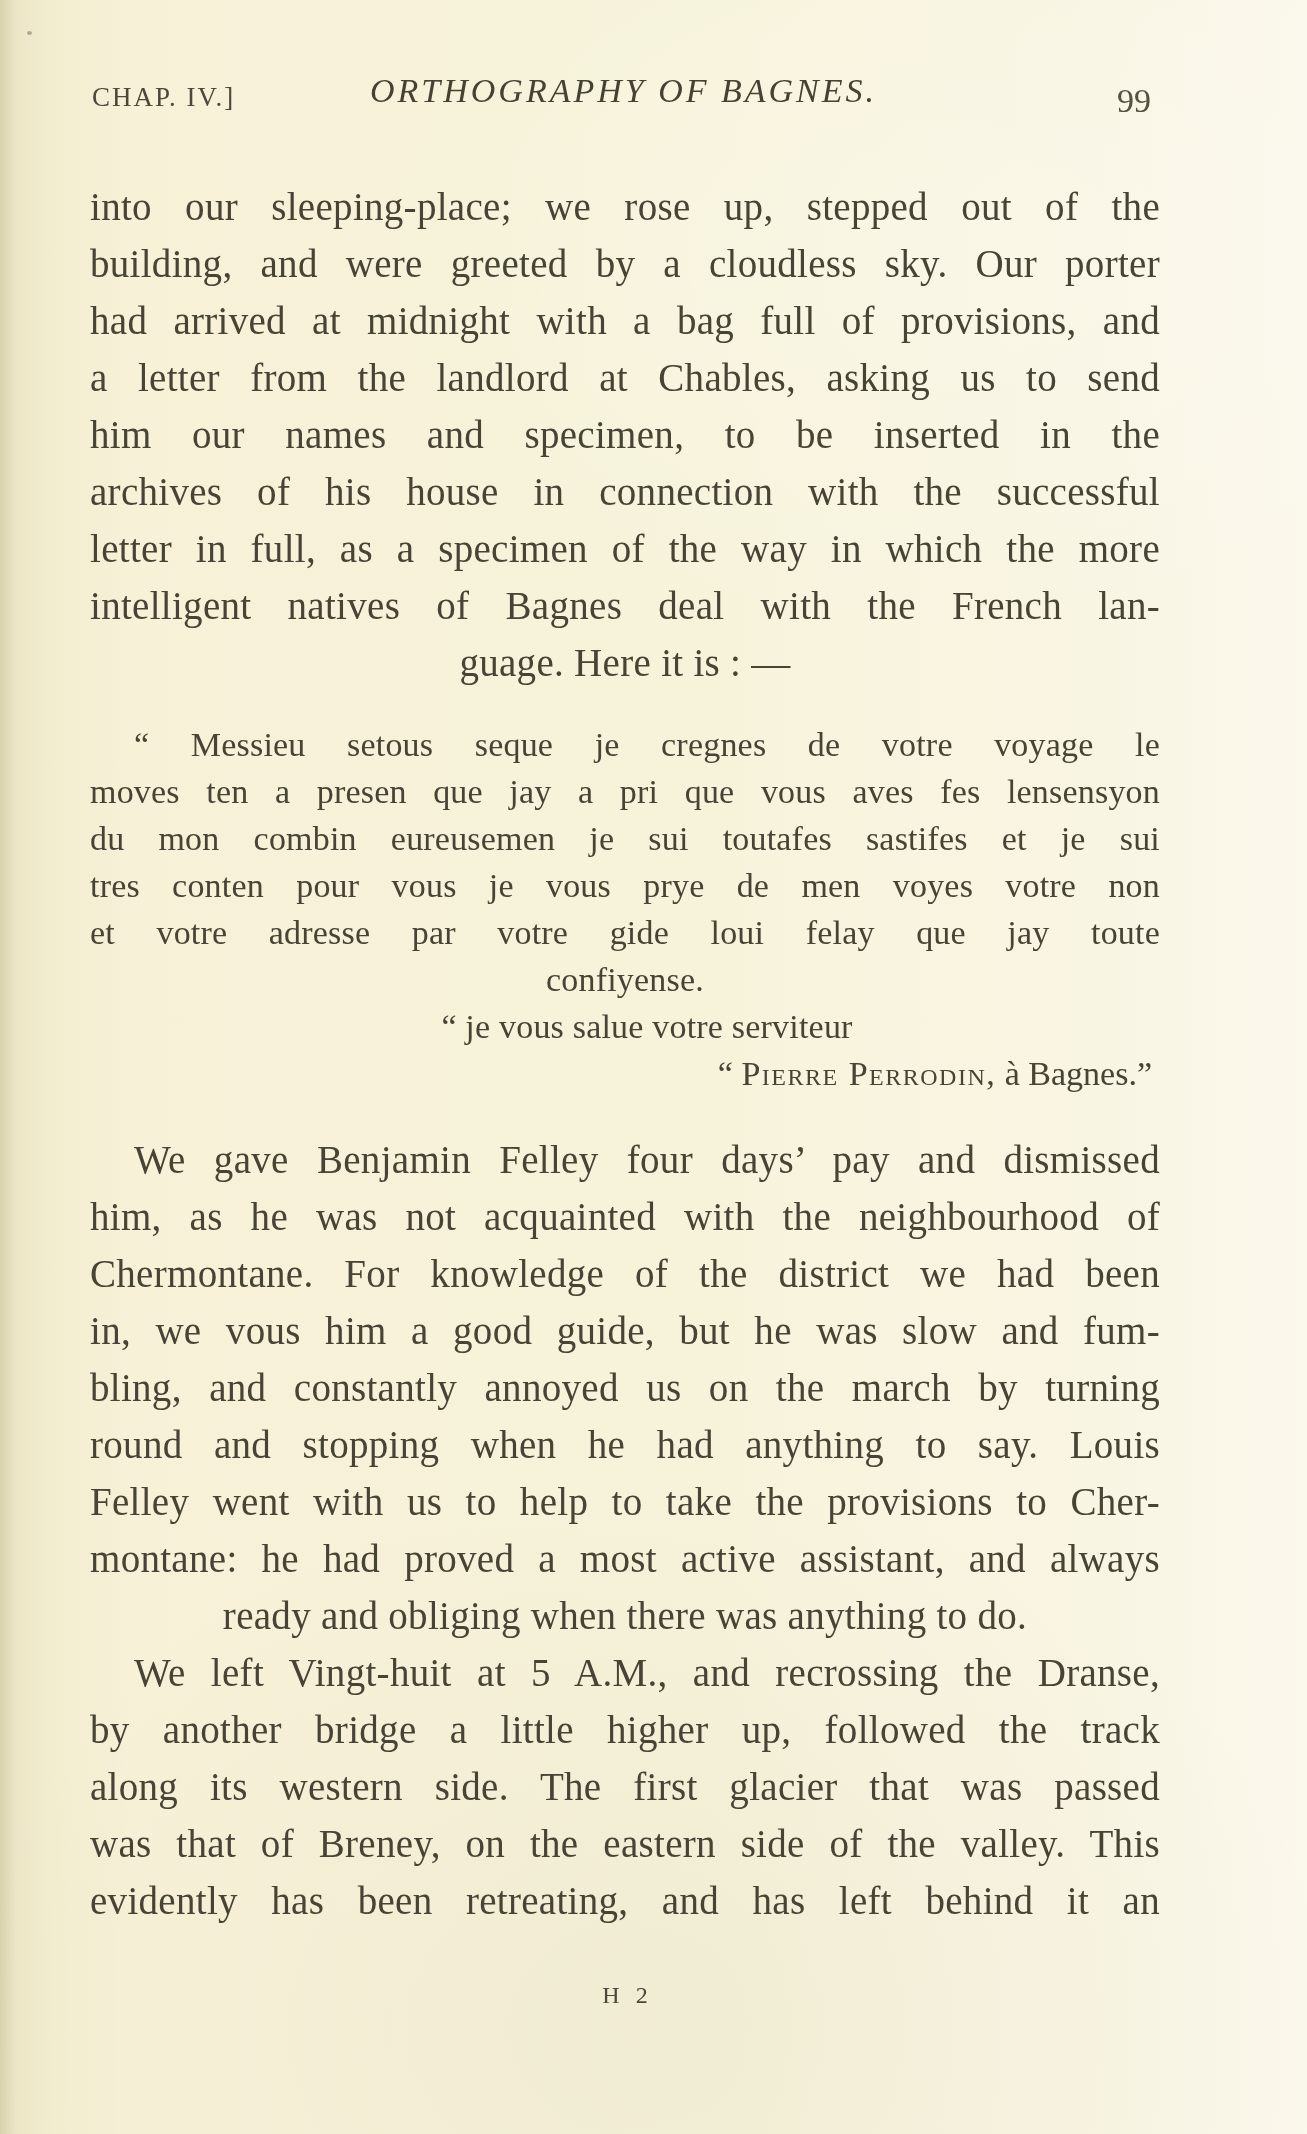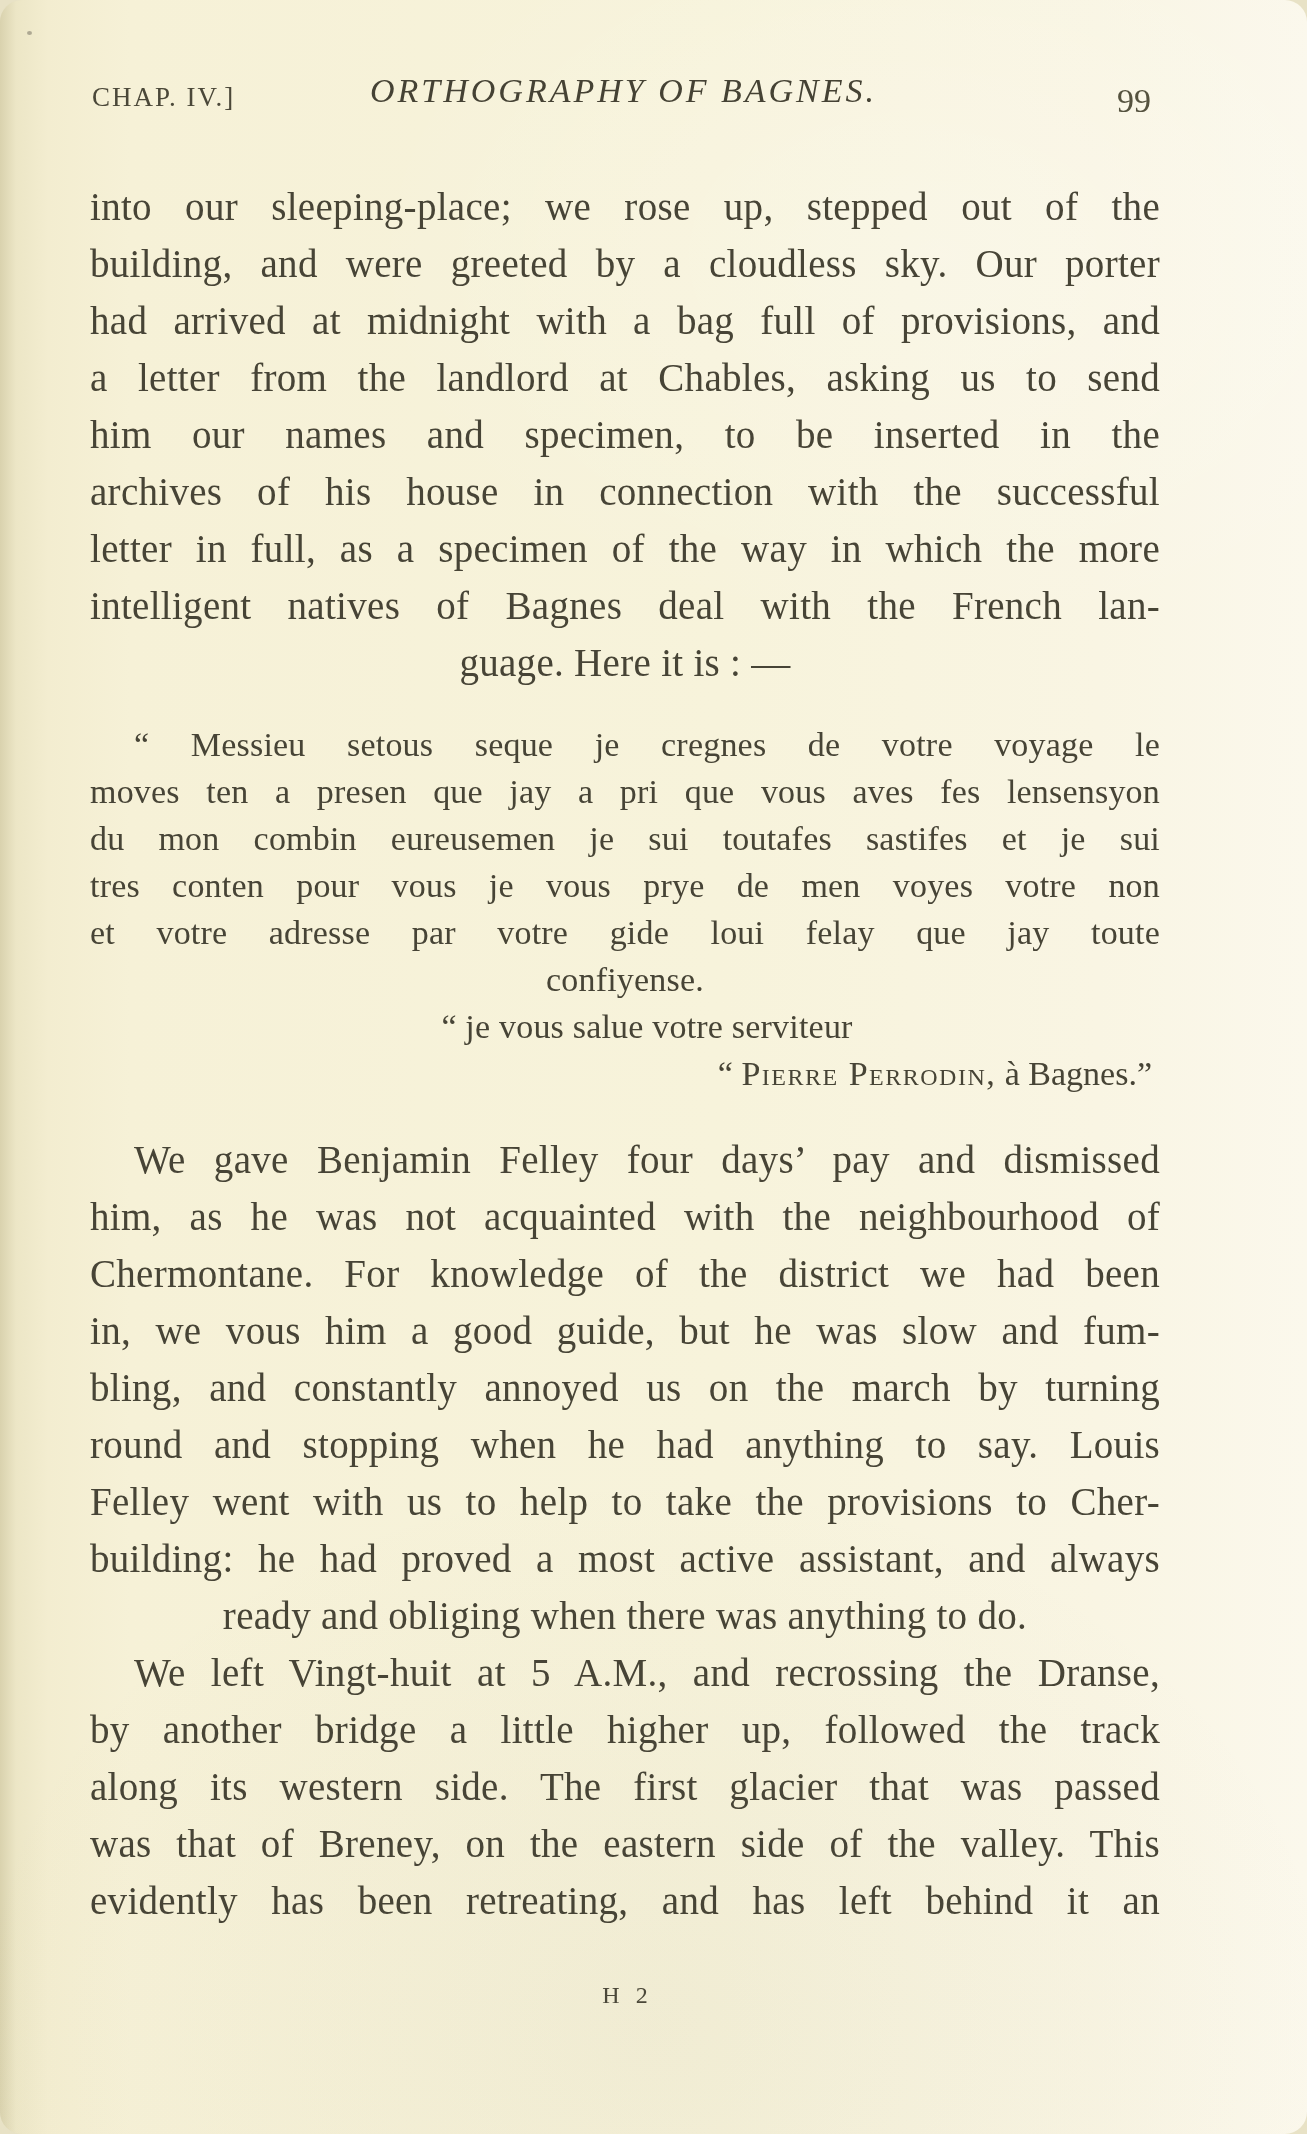--- a/index.html
+++ b/index.html
@@ -15,21 +15,20 @@
   .page {
     position: relative;
     width: 1307px;
     height: 2134px;
     overflow: hidden;
     color: #474436;
     background:
       radial-gradient(ellipse 900px 600px at 72% 12%, rgba(255,255,255,0.22), rgba(255,255,255,0) 65%),
       radial-gradient(ellipse 1000px 800px at 50% 95%, rgba(120,110,70,0.05), rgba(255,255,255,0) 70%),
       linear-gradient(90deg, #d9d2ae 0px, #ece6c6 16px, #f3edd0 48px, #f6f1d7 130px, #f7f3db 55%, #f9f5e3 84%, #fbf8ec 100%);
-    border-radius: 22px;
   }
   .speck {
     position: absolute;
     left: 27px;
     top: 31px;
     width: 5px;
     height: 4px;
     background: #8a8574;
     border-radius: 50%;
     opacity: 0.65;
@@ -161,21 +160,21 @@
     </div>
 
     <div class="para body after-letter">
         <div class="line just indent">We gave Benjamin Felley four days’ pay and dismissed</div>
         <div class="line just">him, as he was not acquainted with the neighbourhood of</div>
         <div class="line just">Chermontane.  For knowledge of the district we had been</div>
         <div class="line just">in, we vous him a good guide, but he was slow and fum-</div>
         <div class="line just">bling, and constantly annoyed us on the march by turning</div>
         <div class="line just">round and stopping when he had anything to say.  Louis</div>
         <div class="line just">Felley went with us to help to take the provisions to Cher-</div>
-        <div class="line just">building:  he had proved a most active assistant, and always</div>
+        <div class="line just">montane:  he had proved a most active assistant, and always</div>
         <div class="line">ready and obliging when there was anything to do.</div>
       </div>
 
     <div class="para body">
         <div class="line just indent">We left Vingt-huit at 5 A.M., and recrossing the Dranse,</div>
         <div class="line just">by another bridge a little higher up, followed the track</div>
         <div class="line just">along its western side.  The first glacier that was passed</div>
         <div class="line just">was that of Breney, on the eastern side of the valley.  This</div>
         <div class="line just">evidently has been retreating, and has left behind it an</div>
       </div>

